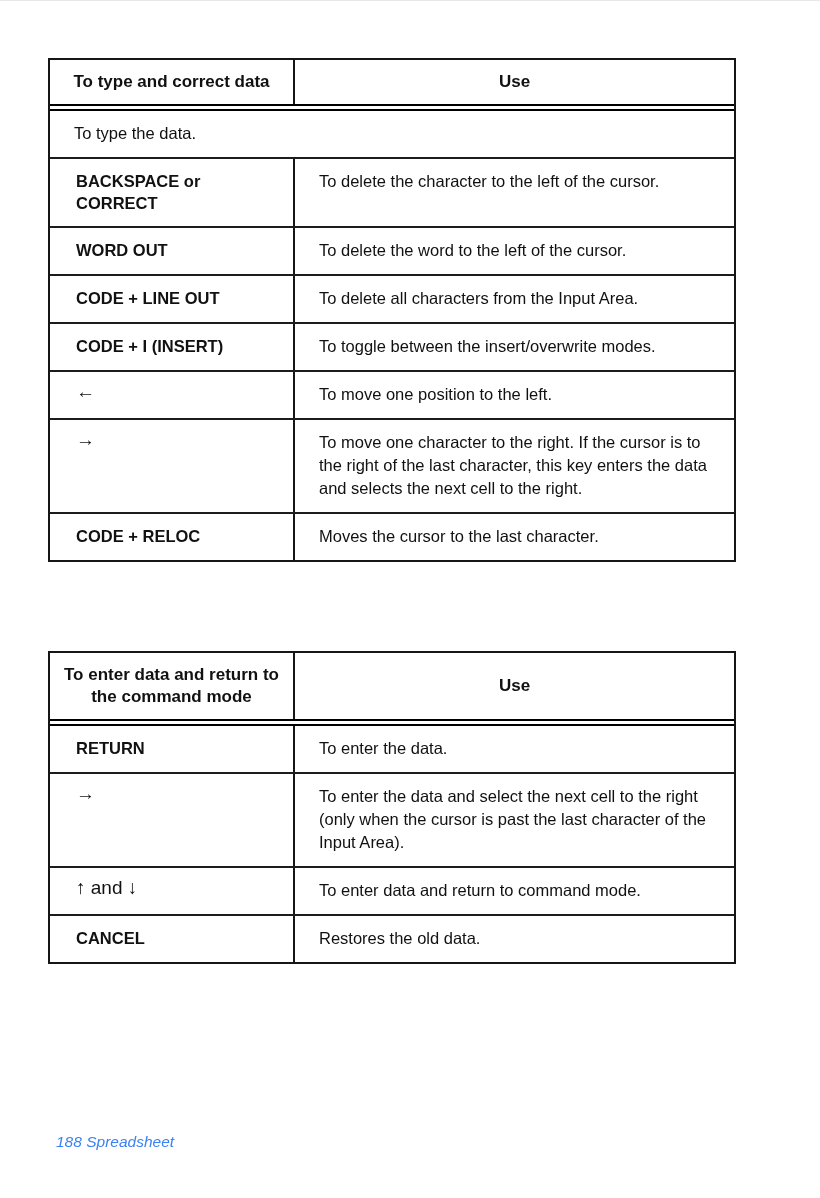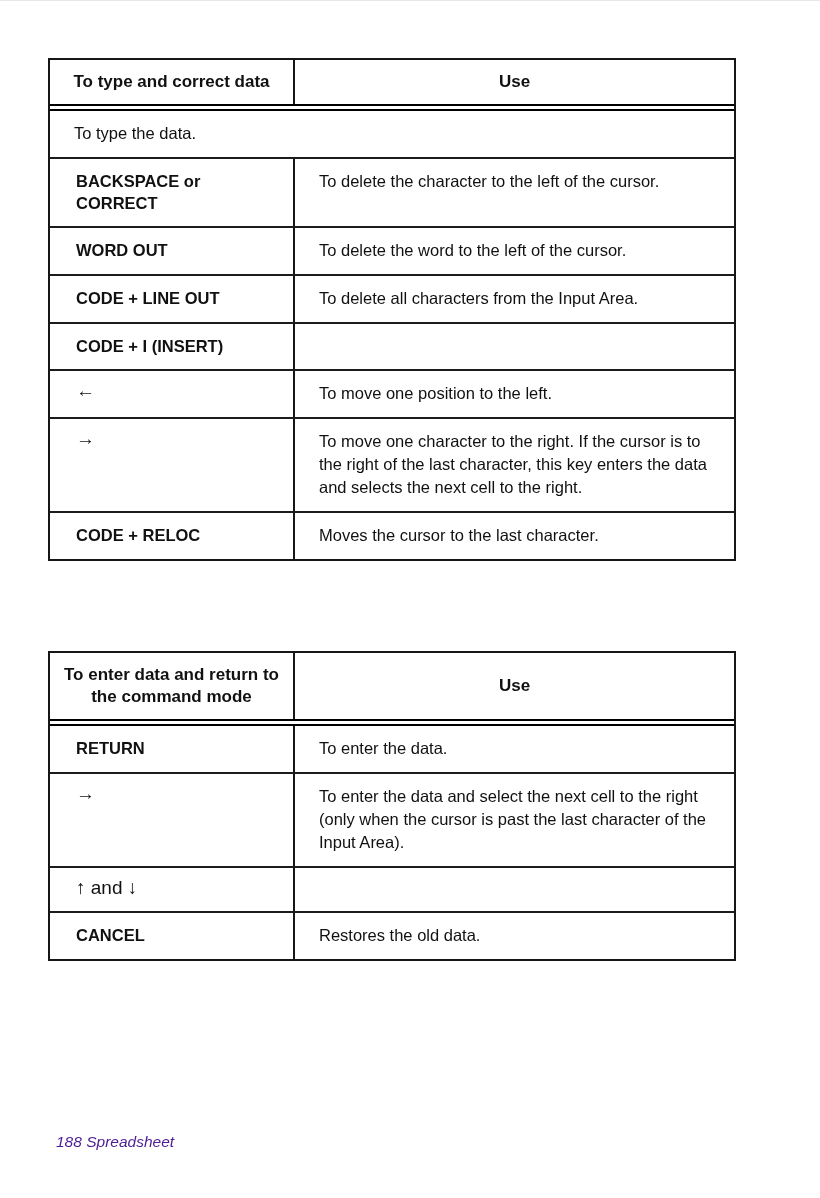--- a/index.html
+++ b/index.html
@@ -67,21 +67,21 @@
     font-size:19px;
     padding-top:9px;
   }
 
   .footer {
     position:absolute;
     left:56px;
     top:1132px;
     font-style:italic;
     font-size:15.5px;
-    color:#4c1d95;
+    color:#3b82f6;
   }
 </style>
 </head>
 <body>
 
 <div class="page">
 
   <div class="tbl tbl1">
     <div class="thead">
       <div class="c1">To type and correct data</div>
@@ -98,20 +98,21 @@
     <div class="row">
       <div class="c1">WORD OUT</div>
       <div class="c2">To delete the word to the left of the cursor.</div>
     </div>
     <div class="row">
       <div class="c1">CODE + LINE OUT</div>
       <div class="c2">To delete all characters from the Input Area.</div>
     </div>
     <div class="row">
       <div class="c1">CODE + I (INSERT)</div>
+      <div class="c2">To toggle between the insert/overwrite modes.</div>
     </div>
     <div class="row">
       <div class="c1 arrow">←</div>
       <div class="c2">To move one position to the left.</div>
     </div>
     <div class="row">
       <div class="c1 arrow">→</div>
       <div class="c2">To move one character to the right. If the cursor is to the right of the last character, this key enters the data and selects the next cell to the right.</div>
     </div>
     <div class="row">
@@ -129,20 +130,21 @@
     <div class="row">
       <div class="c1">RETURN</div>
       <div class="c2">To enter the data.</div>
     </div>
     <div class="row">
       <div class="c1 arrow">→</div>
       <div class="c2">To enter the data and select the next cell to the right (only when the cursor is past the last character of the Input Area).</div>
     </div>
     <div class="row">
       <div class="c1 arrow">↑  and ↓</div>
+      <div class="c2">To enter data and return to command mode.</div>
     </div>
     <div class="row">
       <div class="c1">CANCEL</div>
       <div class="c2">Restores the old data.</div>
     </div>
   </div>
 
   <div class="footer">188  Spreadsheet</div>
 
 </div>

